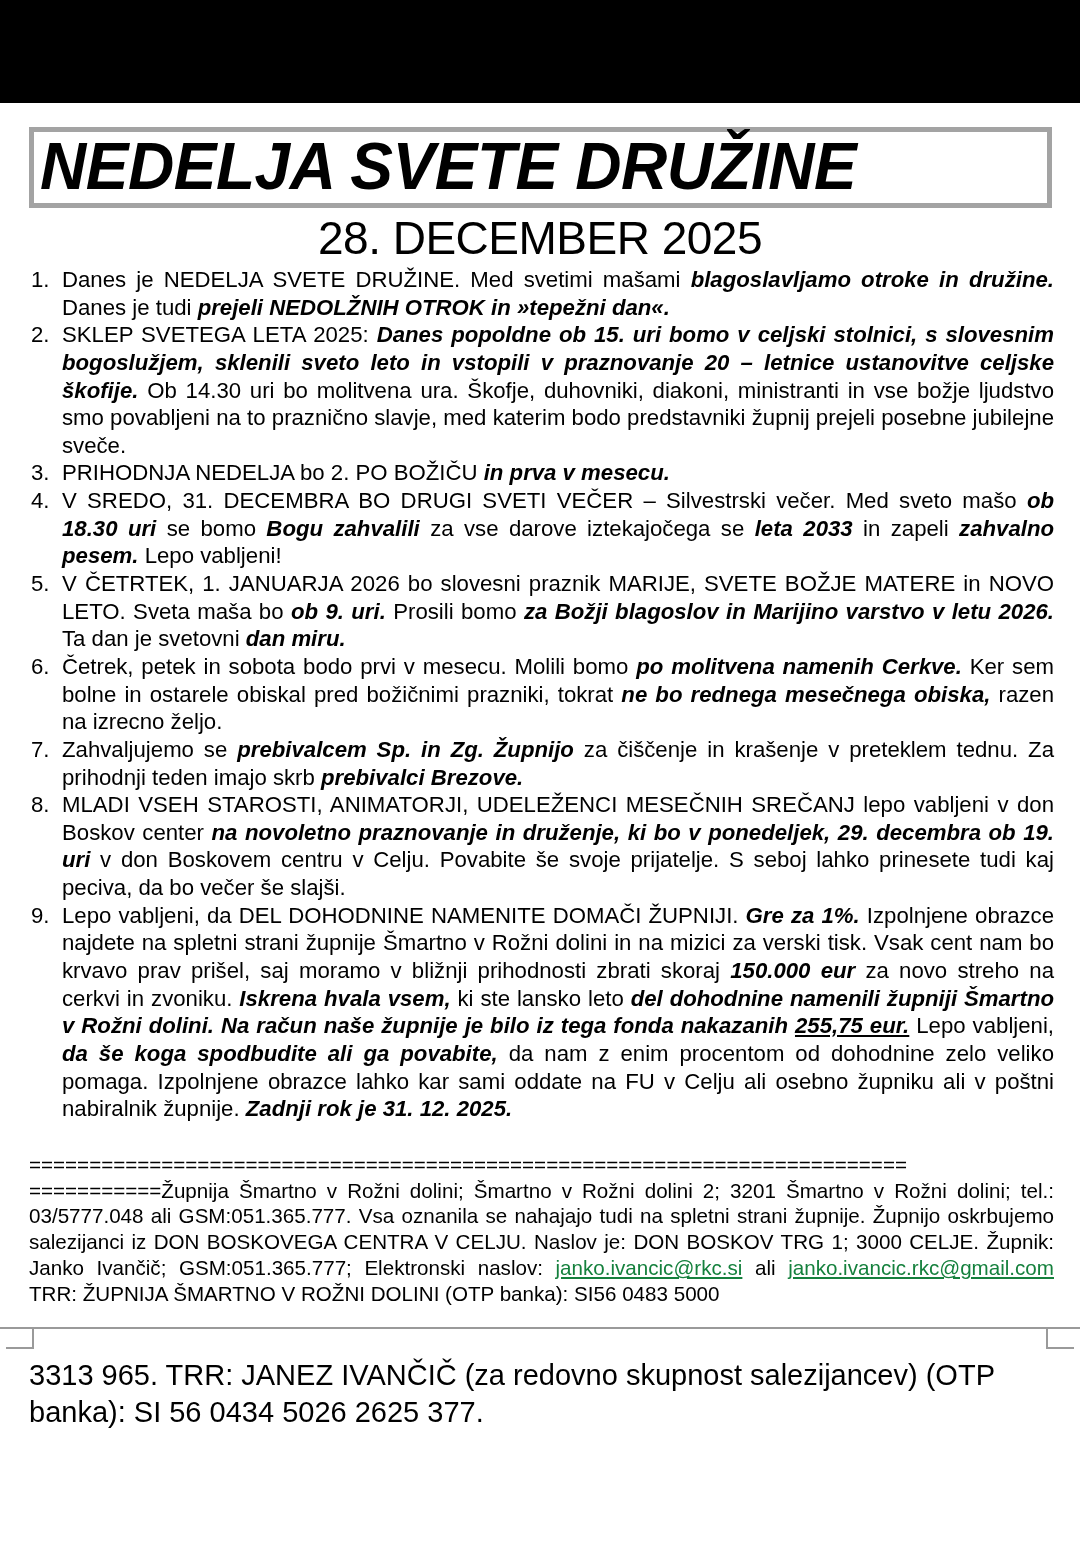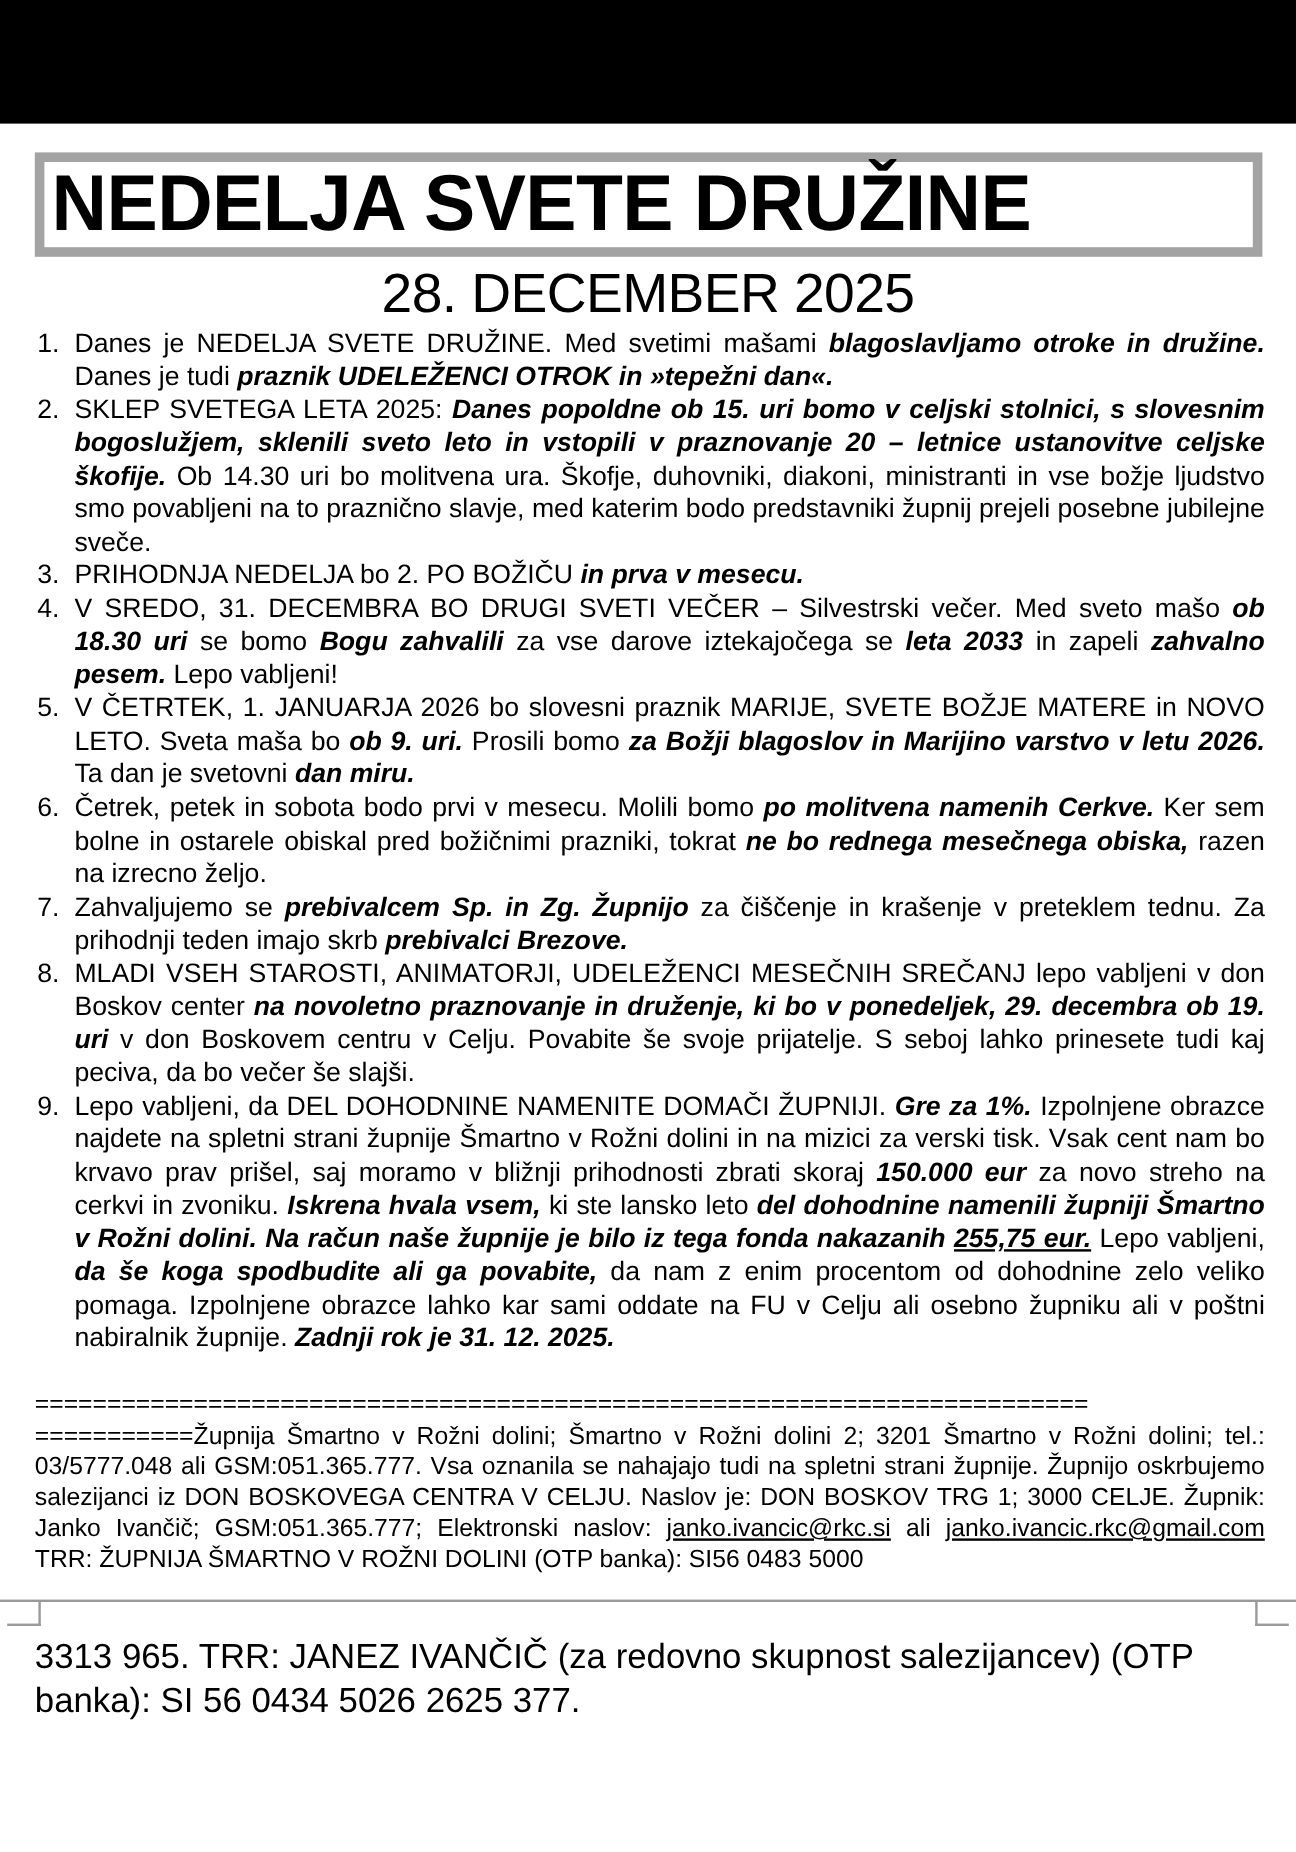--- a/index.html
+++ b/index.html
@@ -27,23 +27,24 @@
 
   .page {
     position: absolute;
     top: 103px; left: 0;
     width: 1080px;
   }
 
   
   .title-box {
     margin: 24px 28px 0 29px;
-    border: 8px solid #a3a3a3;
+    border: 5px solid #a3a3a3;
     padding: 2px 6px 4px 6px;
     box-sizing: border-box;
+    font-style: italic;
   }
   .title-text {
     font-size: 66px;
     line-height: 0.98;
     font-weight: 700;
     letter-spacing: -0.5px;
     transform: scaleX(0.97);
     transform-origin: left center;
     white-space: nowrap;
   }
@@ -96,21 +97,21 @@
     text-align: justify;
     text-justify: inter-word;
   }
   .sep-line {
     font-family: "Liberation Sans", sans-serif;
     letter-spacing: 0px;
     word-break: break-all;
     line-height: 1.2;
   }
   a.maillink {
-    color: #000000;
+    color: #15803d;
     text-decoration: underline;
   }
 
   
   .page-break {
     position: relative;
     margin-top: 14px;
     height: 30px;
   }
   .page-break .rule {
@@ -149,21 +150,21 @@
 
   <div class="title-box">
     <div class="title-text">NEDELJA SVETE DRUŽINE</div>
   </div>
 
   <div class="subtitle">28. DECEMBER 2025</div>
 
   <ol class="items" id="items-list">
       <li>
         <span class="num">1.</span>
-        <p><span class="u">Danes je NEDELJA SVETE DRUŽINE.</span><span> Med svetimi mašami </span><span class="bi">blagoslavljamo otroke in družine.</span><span> Danes je tudi </span><span class="bi">praznik UDELEŽENCI OTROK in »tepežni dan«.</span></p>
+        <p><span class="u">Danes je NEDELJA SVETE DRUŽINE.</span><span> Med svetimi mašami </span><span class="bi">blagoslavljamo otroke in družine.</span><span> Danes je tudi </span><span class="bi">prejeli NEDOLŽNIH OTROK in »tepežni dan«.</span></p>
       </li>
       <li>
         <span class="num">2.</span>
         <p><span class="u">SKLEP SVETEGA LETA 2025:</span><span> </span><span class="bi">Danes popoldne ob 15. uri bomo v celjski stolnici, s slovesnim bogoslužjem, sklenili sveto leto in vstopili v praznovanje 20 – letnice ustanovitve celjske škofije.</span><span> Ob 14.30 uri bo molitvena ura. Škofje, duhovniki, diakoni, ministranti in vse božje ljudstvo smo povabljeni na to praznično slavje, med katerim bodo predstavniki župnij prejeli posebne jubilejne sveče.</span></p>
       </li>
       <li>
         <span class="num">3.</span>
         <p><span class="u">PRIHODNJA NEDELJA bo 2. PO BOŽIČU</span><span> </span><span class="bi">in prva v mesecu.</span></p>
       </li>
       <li>

